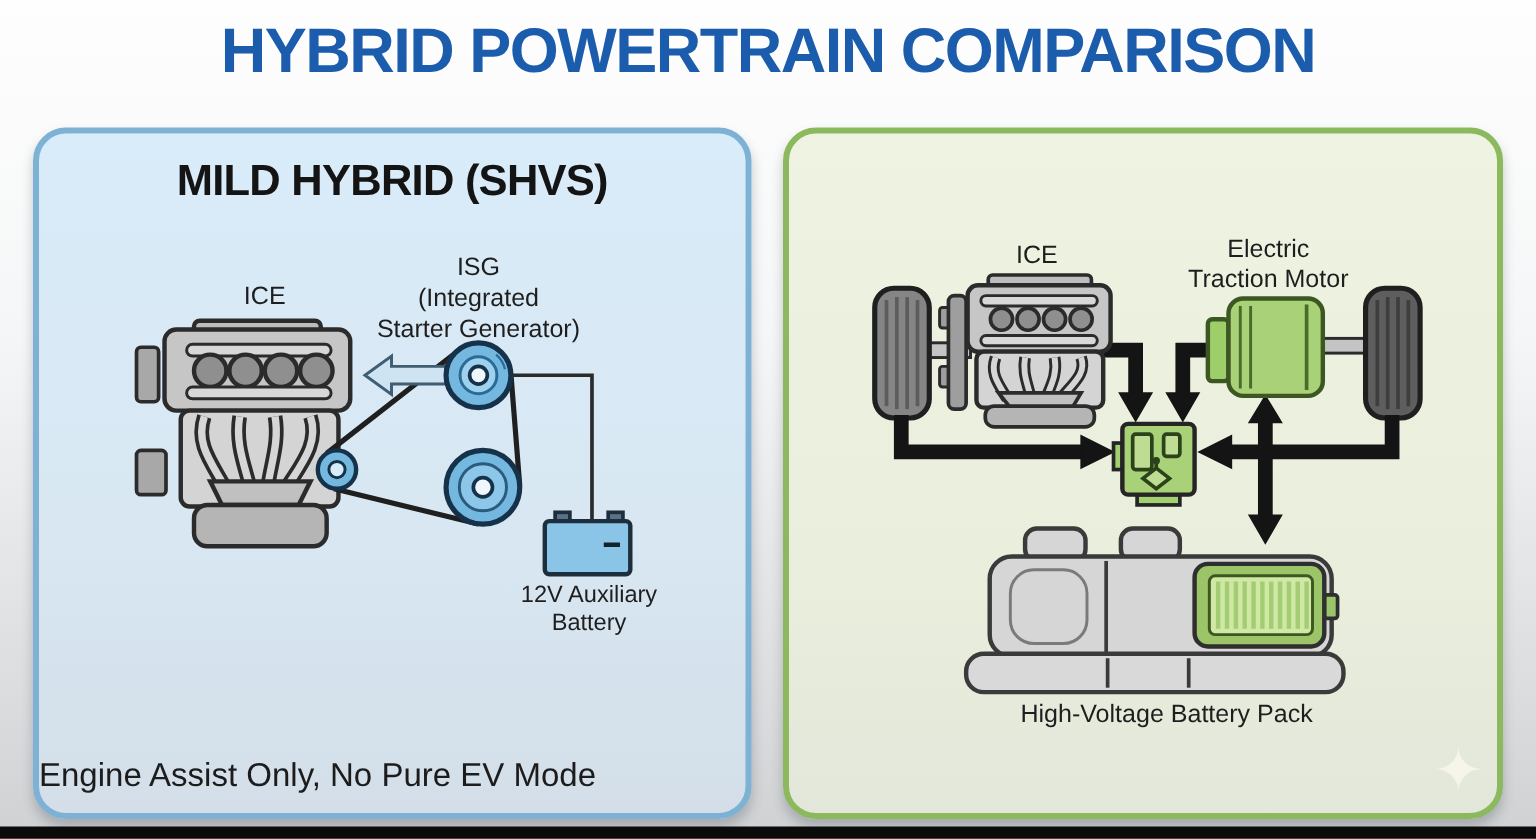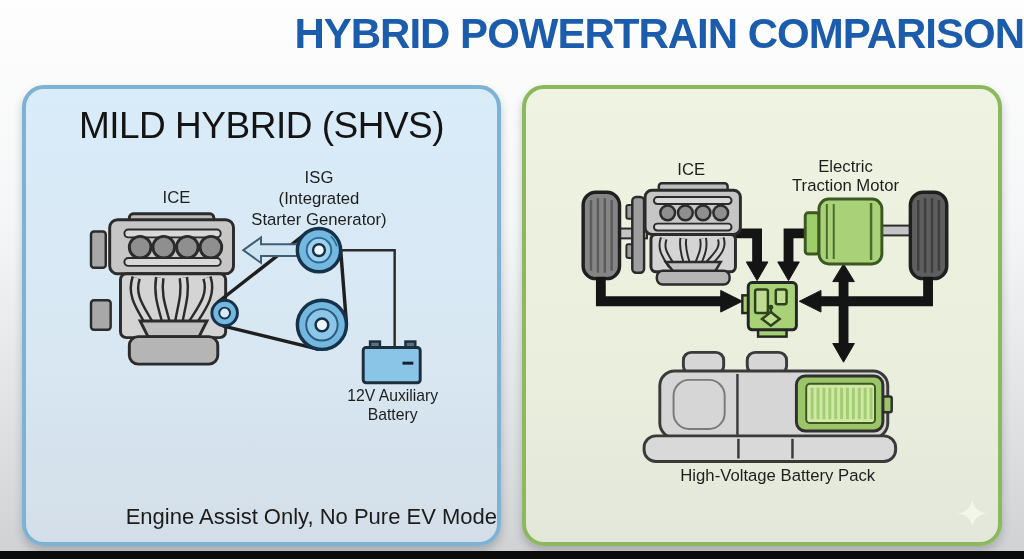--- a/index.html
+++ b/index.html
@@ -2,38 +2,38 @@
 <html><head>
 <meta charset="utf-8">
 <style>
   html,body{margin:0;padding:0;background:#222;}
   .stage{
     position:relative;width:1024px;height:559px;overflow:hidden;
     background:linear-gradient(180deg,#fefefe 0%,#f5f6f7 40%,#d9dbdd 85%,#cfd1d3 100%);
     font-family:"Liberation Sans",sans-serif;
   }
   .title{
-    position:absolute;top:10px;left:0;width:100%;text-align:right;
+    position:absolute;top:10px;left:0;width:100%;text-align:center;
     font-size:42px;font-weight:800;color:#1b5cad;letter-spacing:-1px;white-space:nowrap;
   }
   .panel{
     position:absolute;top:85px;height:461px;border-radius:22px;border:4px solid;
     box-sizing:border-box;box-shadow:0 5px 8px rgba(60,70,80,.28);
   }
   .panel.mild{left:22px;width:479px;border-color:#7db2d4;
     background:linear-gradient(180deg,#d9ecf9 0%,#d8e7f2 60%,#d3dee8 100%);}
   .panel.strong{left:522px;width:480px;border-color:#8cb95e;
     background:linear-gradient(180deg,#eff4e2 0%,#eaefdd 60%,#e2e7da 100%);}
   .panel h2{
     position:absolute;top:16px;left:0;width:100%;margin:0;text-align:center;
-    font-size:37px;font-weight:400;color:#141414;letter-spacing:-.5px;white-space:nowrap;
+    font-size:29px;font-weight:700;color:#141414;letter-spacing:-.5px;white-space:nowrap;
   }
   .panel svg{position:absolute;left:0;top:0;width:100%;height:100%;}
   .caption{
-    position:absolute;bottom:12px;left:0;width:100%;text-align:right;
+    position:absolute;bottom:12px;left:0;width:100%;text-align:left;
     font-size:22px;color:#1c1c1c;white-space:nowrap;
   }
   .sparkle{
     position:absolute;right:9px;bottom:8px;font-size:40px;line-height:1;
     color:#f5f5ea;font-family:"DejaVu Sans",sans-serif;
   }
   .letterbox{position:absolute;left:0;bottom:0;width:100%;height:8px;background:#0b0b0b;}
   svg text{font-family:"Liberation Sans",sans-serif;font-size:17px;fill:#1e1e1e;text-anchor:middle;}
   svg text.small{font-size:16px;}
 </style>

